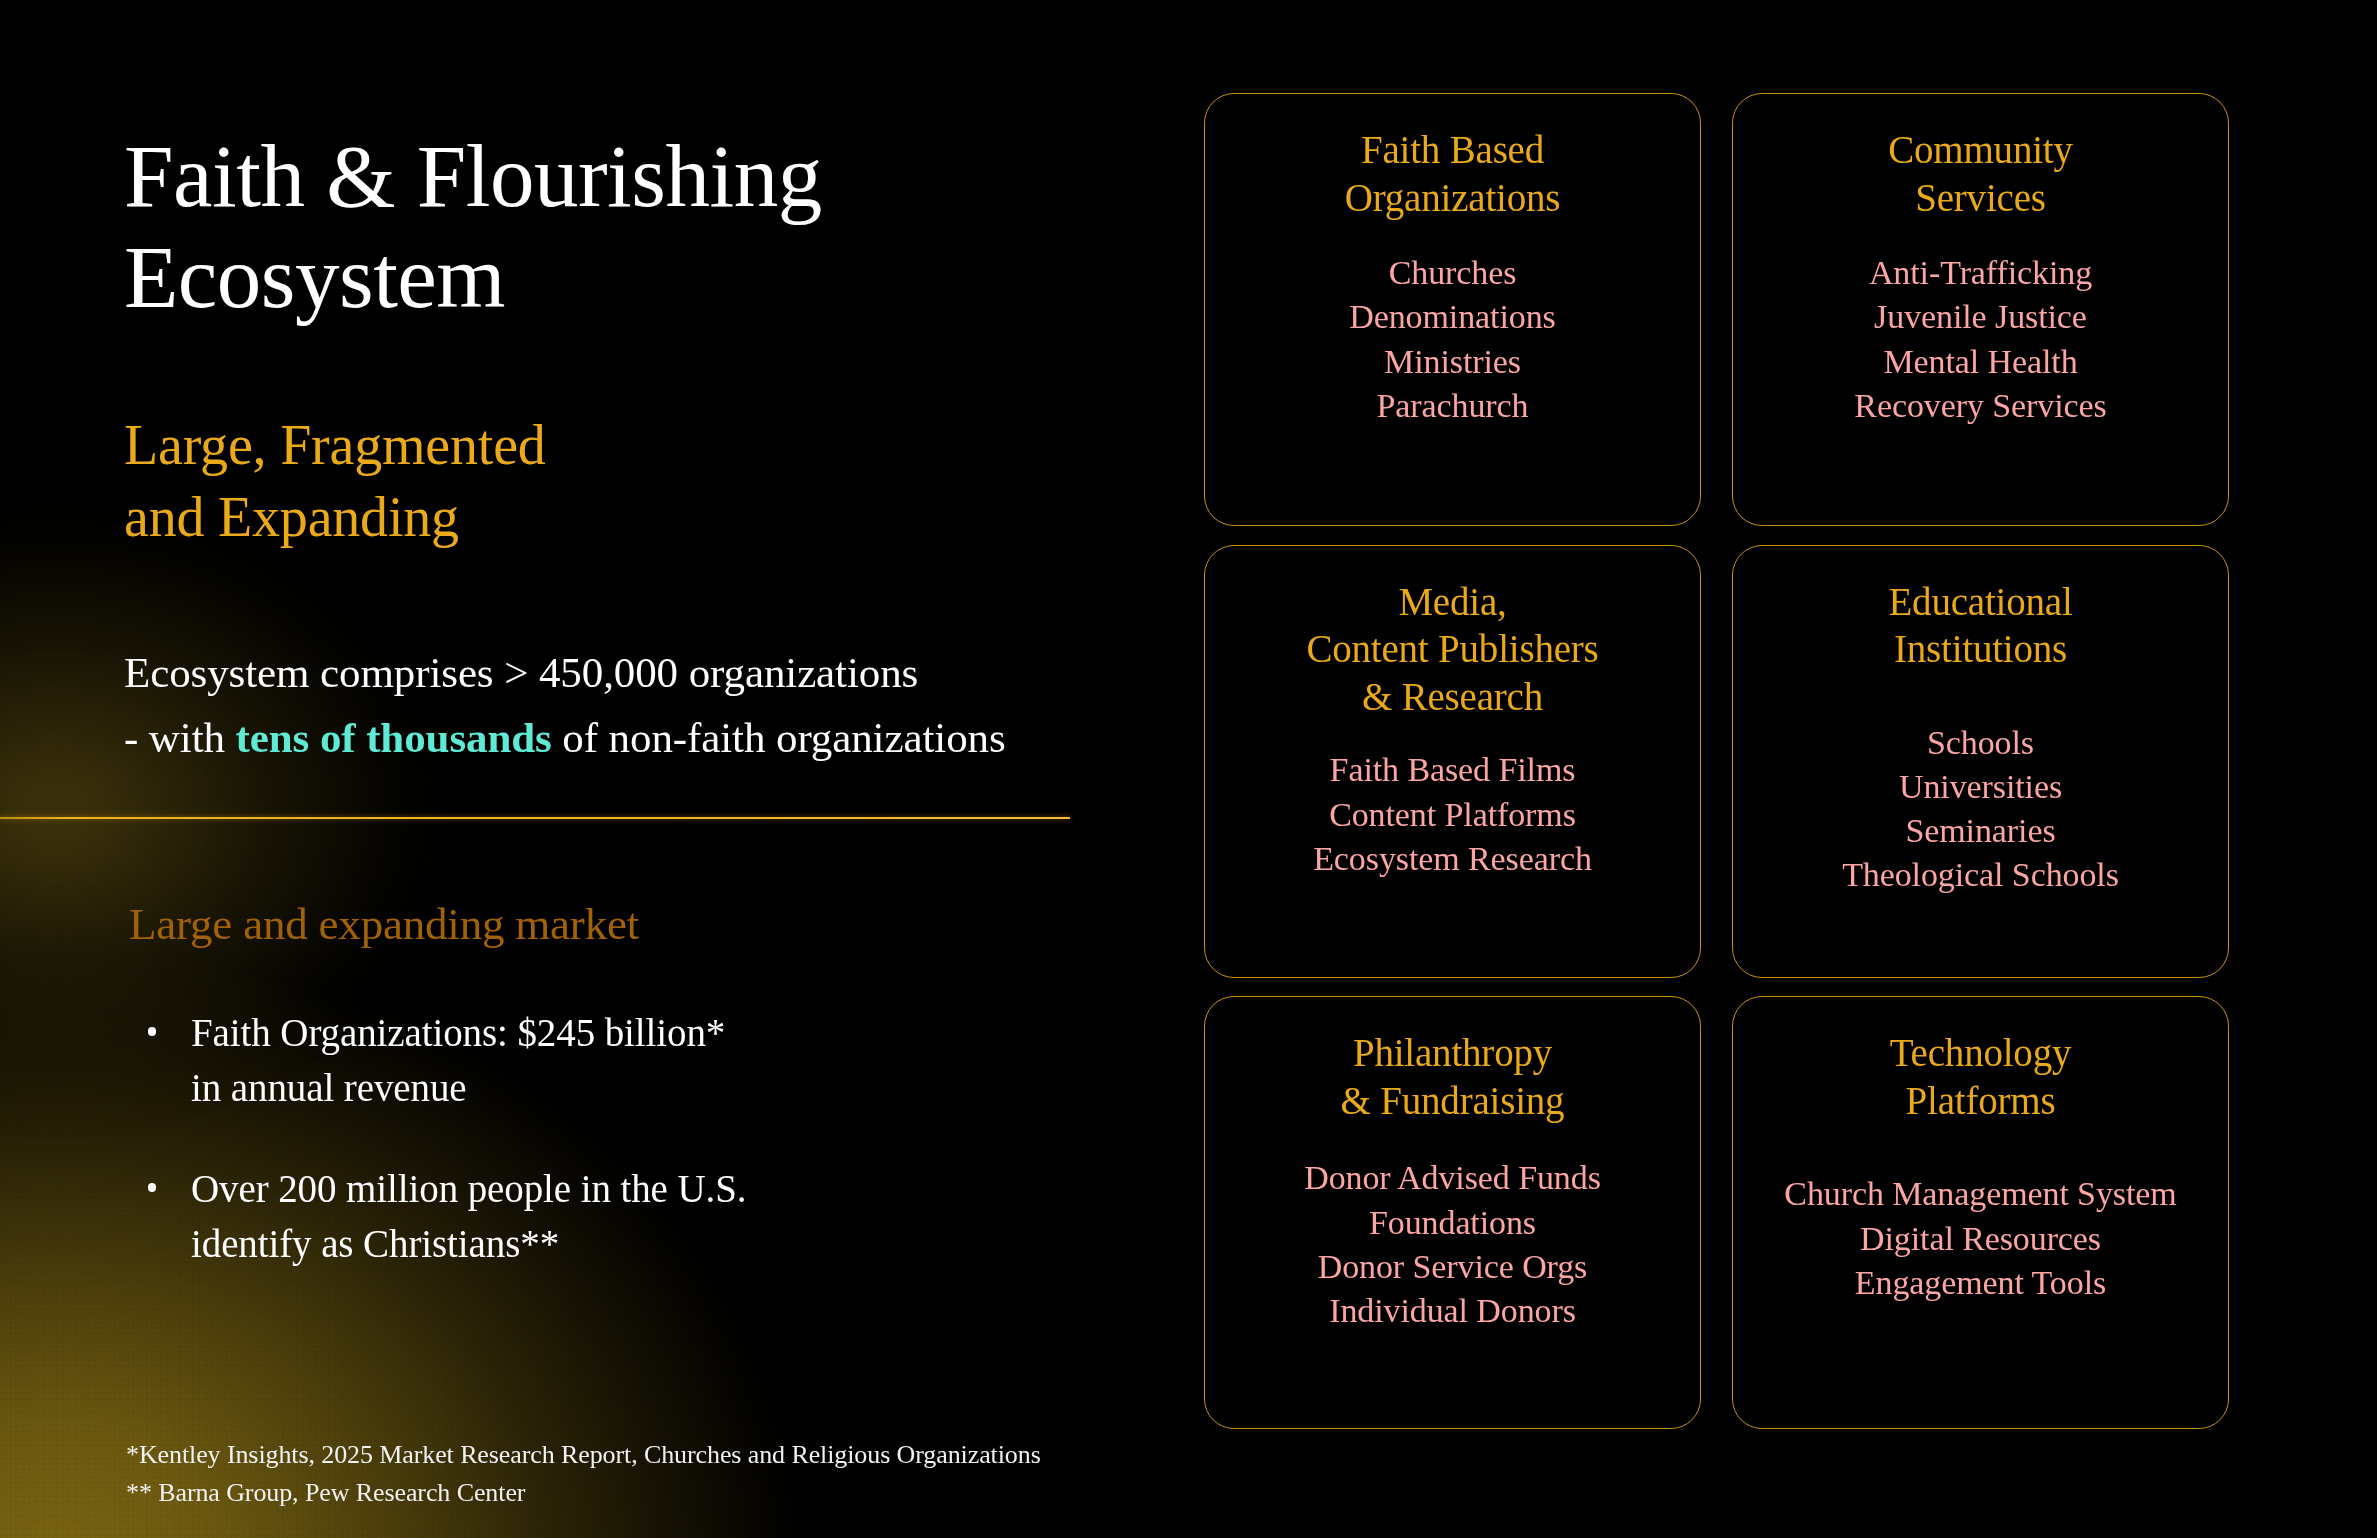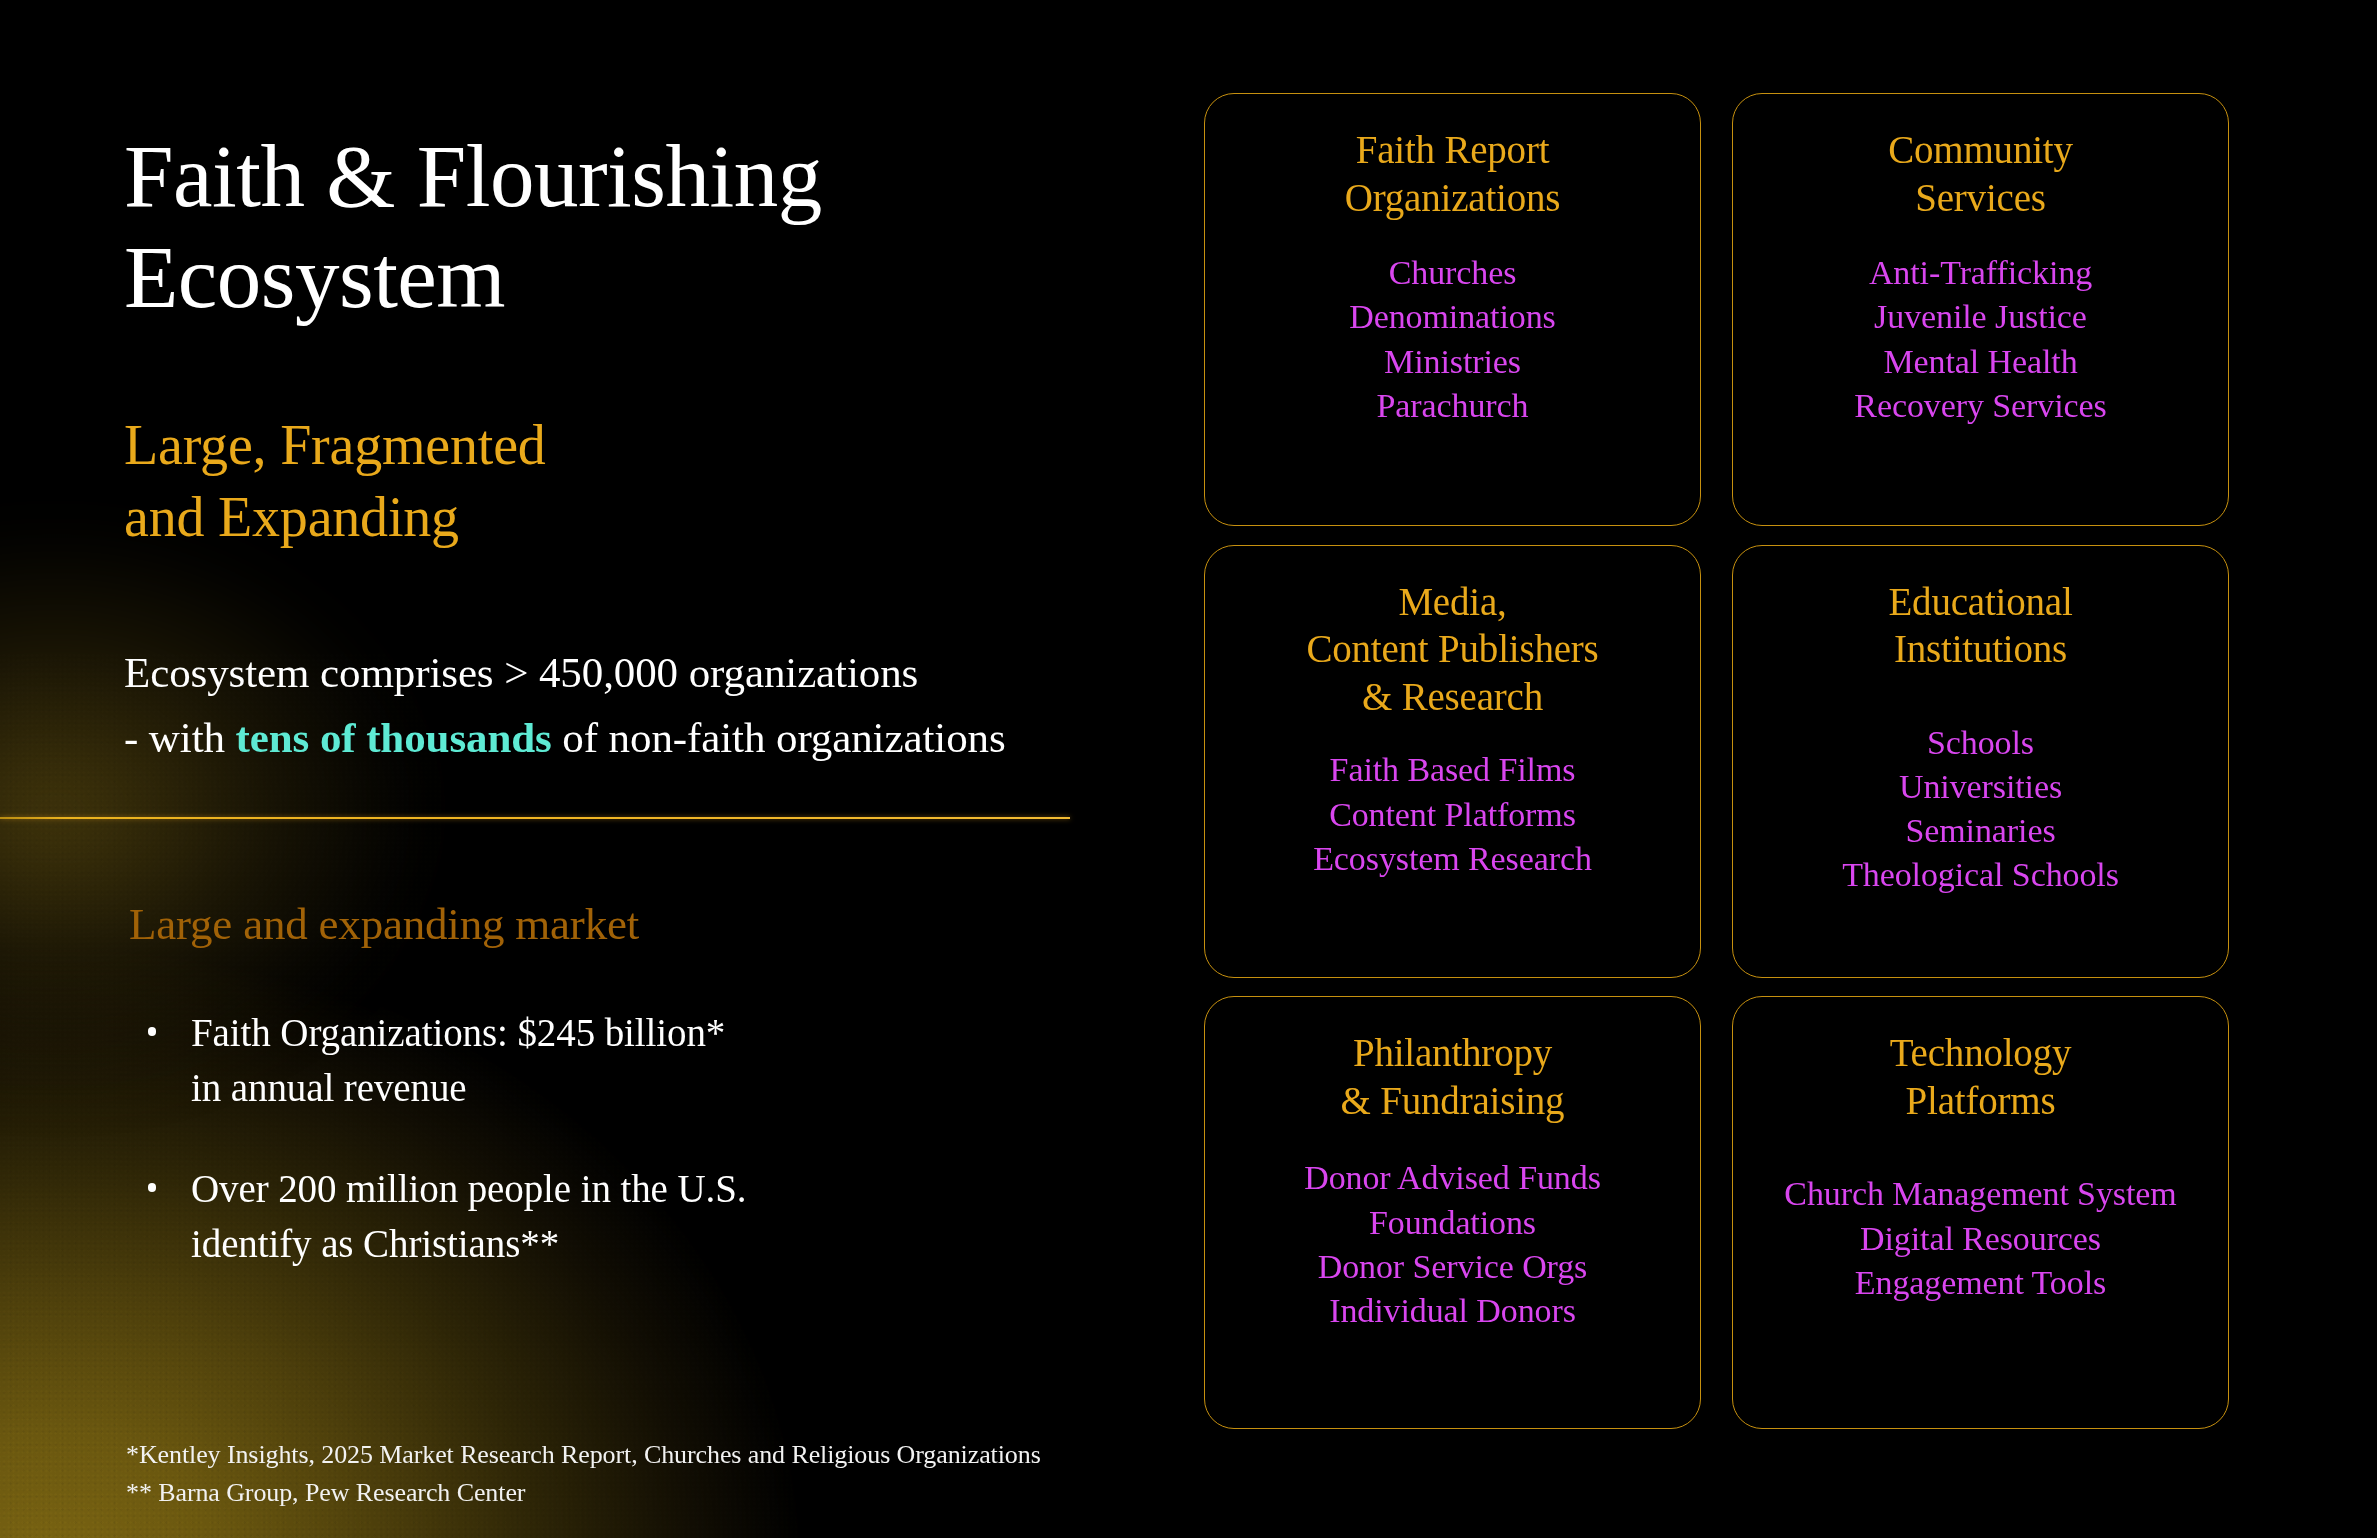--- a/index.html
+++ b/index.html
@@ -198,21 +198,21 @@
   }
   .card-title {
     color: #e9a91b;
     font-size: 39px;
     font-weight: 400;
     line-height: 1.22;
     letter-spacing: -0.2px;
   }
   .card-items {
     margin-top: 34px;
-    color: #d946ef;
+    color: #fca5a5;
     font-size: 34px;
     font-weight: 300;
     line-height: 1.30;
     letter-spacing: -0.1px;
   }
   .card-items div { white-space: nowrap; }
   
   .card.r1 .card-items { margin-top: 30px; }
   .card.r2 .card-items { margin-top: 28px; }
   .card.r3 .card-items { margin-top: 32px; }
@@ -266,21 +266,21 @@
       <div>*Kentley Insights, 2025 Market Research Report, Churches and Religious Organizations</div>
       <div>** Barna Group, Pew Research Center</div>
     </div>
 
   </div>
 
   <div class="grid">
 
     <div class="card r1 c-faith">
       <div class="card-title">
-        <div>Faith Report</div>
+        <div>Faith Based</div>
         <div>Organizations</div>
       </div>
       <div class="card-items">
         <div>Churches</div>
         <div>Denominations</div>
         <div>Ministries</div>
         <div>Parachurch</div>
       </div>
     </div>
 

